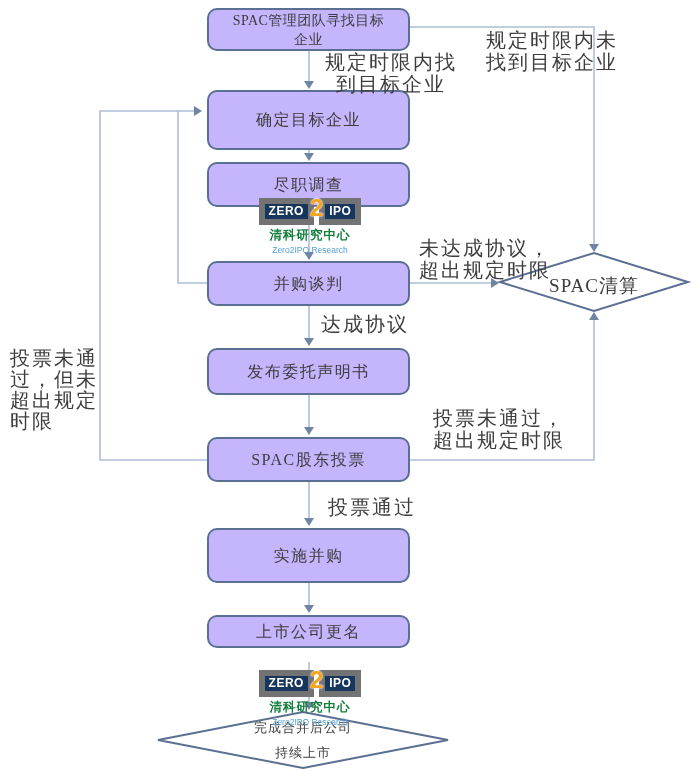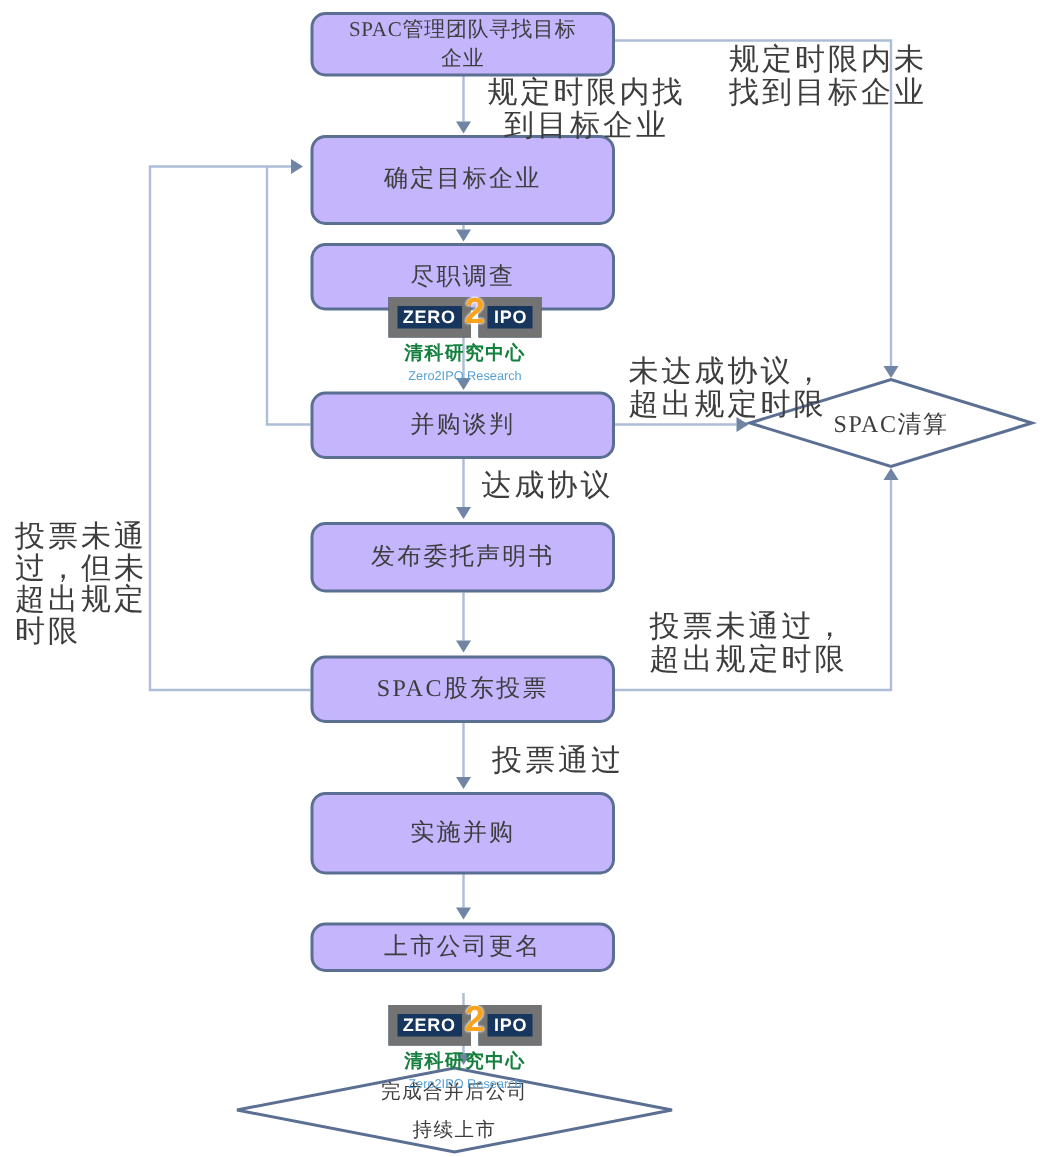--- a/index.html
+++ b/index.html
@@ -9,21 +9,21 @@
   .cline{stroke:#adbdd7;stroke-width:1.6;fill:none;}
   .ahead{fill:#7084a4;stroke:none;}
   .diamond{fill:#ffffff;stroke:#5b6f93;stroke-width:2;}
   .box{position:absolute;left:207px;width:203px;box-sizing:border-box;
        border:2px solid #5b6f93;border-radius:10px;background:#c4b5fd;
        display:flex;align-items:center;justify-content:center;text-align:center;
        font-size:16px;letter-spacing:1.5px;line-height:20px;white-space:pre-line;z-index:2;}
   .box.small{font-size:14px;letter-spacing:0.5px;line-height:19px;}
   .elabel{position:absolute;font-size:20px;letter-spacing:2px;line-height:22px;
           white-space:pre-line;z-index:2;}
-  .dtext{position:absolute;text-align:center;font-size:16px;letter-spacing:1px;
+  .dtext{position:absolute;text-align:center;font-size:19px;letter-spacing:1px;
          white-space:pre-line;z-index:2;}
   .logo{position:absolute;width:84px;display:flex;flex-direction:column;align-items:center;
         z-index:3;font-family:"Liberation Sans", sans-serif;}
   .badge{display:flex;align-items:center;}
   .lz,.li{background:#17365d;color:#ffffff;font-weight:bold;font-size:12px;
           padding:2px 4px;border:6px solid #737373;letter-spacing:0.5px;line-height:11px;}
   .l2{color:#f9a21b;font-size:24px;font-weight:bold;margin:0 -4px;position:relative;
       top:-3px;z-index:2;text-shadow:0 0 2px #ffffff, 0 0 2px #ffffff;}
   .lcn{color:#15803d;font-weight:bold;font-size:12.5px;letter-spacing:1px;margin-top:2px;}
   .len{color:#56a0d3;font-size:8.5px;margin-top:1px;}

